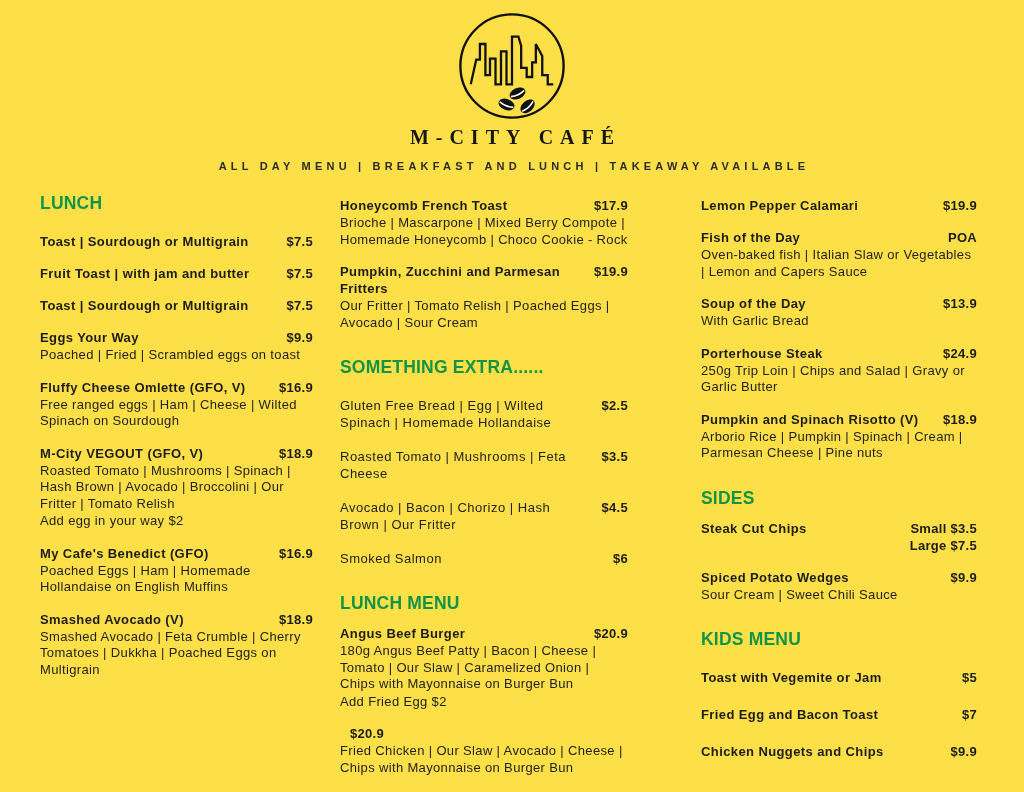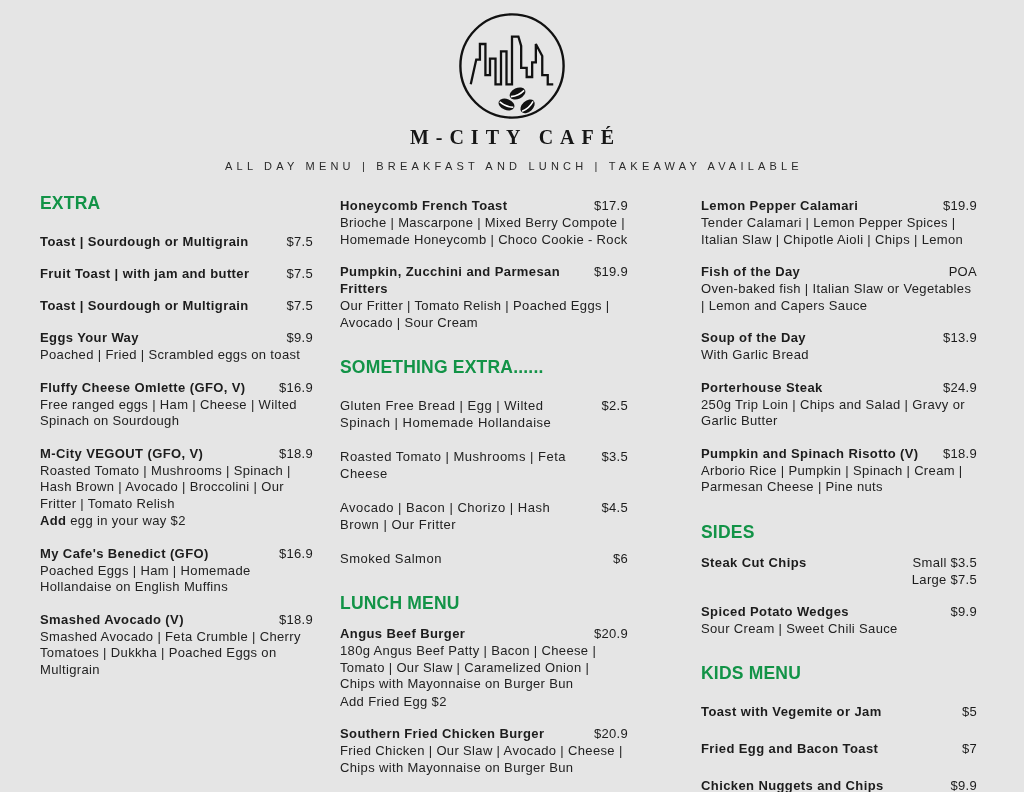--- a/index.html
+++ b/index.html
@@ -1,28 +1,28 @@
 <!DOCTYPE html>
 <html><head>
 <meta charset="utf-8">
 <style>
   html,body{margin:0;padding:0;background:#ffffff;}
   .page{
-    position:relative;width:1024px;height:792px;background:#e5e5e5;overflow:hidden;
+    position:relative;width:1024px;height:792px;background:#fde047;overflow:hidden;
     font-family:"Liberation Sans",sans-serif;color:#1f1f1f;
   }
   
   .header{position:absolute;top:10px;left:0;width:100%;text-align:center;}
   .logo{display:block;margin:0 auto;}
   .brand{
     font-family:"Liberation Serif",serif;font-weight:700;font-size:20px;
     letter-spacing:7px;color:#161616;margin-top:4px;padding-left:7px;
   }
   .tagline{
-    font-size:11px;letter-spacing:4.2px;color:#2a2a2a;margin-top:11px;padding-left:4px;
+    font-size:11px;letter-spacing:4.2px;color:#2a2a2a;margin-top:11px;padding-left:4px;font-weight:bold;
   }
   
   .col{position:absolute;top:188px;}
   .col1{left:40px;width:273px;}
   .col2{left:340px;width:288px;}
   .col3{left:701px;width:276px;}
   .col .item:first-child, .col .x-item:first-child{margin-top:9px;}
   
   .sec{
     color:#129347;font-weight:700;font-size:17.5px;letter-spacing:0.2px;
@@ -34,29 +34,29 @@
   
   .item{margin-bottom:15px;}
   .item.slim{margin-bottom:12px;margin-top:20px;}
   .x-item{margin-bottom:17px;}
   .row{display:flex;justify-content:space-between;align-items:flex-start;}
   .nm{
     font-weight:700;font-size:13px;letter-spacing:0.4px;line-height:17px;color:#1c1c1c;
   }
   .x-item .nm{font-weight:400;letter-spacing:0.5px;color:#222;}
   .pr{
-    font-weight:400;font-size:13px;letter-spacing:0.3px;line-height:17px;
+    font-weight:700;font-size:13px;letter-spacing:0.3px;line-height:17px;
     white-space:nowrap;margin-left:10px;color:#1c1c1c;
   }
   .pr-stack{text-align:right;margin-left:8px;}
   .pr-stack .pr{margin-left:0;display:block;}
   .desc{
     font-size:13px;letter-spacing:0.35px;line-height:16.5px;margin-top:1px;color:#222;
   }
-  .desc b{font-weight:700;color:#1c1c1c;}
+  .desc b{font-weight:400;color:#1c1c1c;}
 </style>
 </head>
 <body>
 
 <div class="page">
 
   <div class="header">
     <svg class="logo" width="110" height="112" viewBox="0 0 120 120">
       <circle cx="60" cy="60" r="56.3" fill="none" stroke="#111" stroke-width="2.6"></circle>
       <path fill="none" stroke="#111" stroke-width="2.5" stroke-linejoin="miter" d="M 15 80 L 21 53 L 25 53 L 25 36 L 31 36 L 31 70 L 36 70 L 36 52 L 42 52 L 42 80
@@ -75,21 +75,21 @@
           <ellipse rx="9" ry="6" fill="#111"></ellipse>
           <path d="M-8 0 Q 0 3 8 0" stroke="#fff" stroke-width="1.7" fill="none"></path>
         </g>
       </g>
     </svg>
     <div class="brand">M-CITY CAFÉ</div>
     <div class="tagline">ALL DAY MENU | BREAKFAST AND LUNCH | TAKEAWAY AVAILABLE</div>
   </div>
 
   <div class="col col1">
-    <div class="sec first">EXTRA</div>
+    <div class="sec first">LUNCH</div>
 
     <div class="item">
       <div class="row">
         <span class="nm">Toast | Sourdough or Multigrain</span>
         <span class="pr">$7.5</span>
       </div>
     </div>
     <div class="item">
       <div class="row">
         <span class="nm">Fruit Toast | with jam and butter</span>
@@ -190,34 +190,32 @@
     <div class="item">
       <div class="row">
         <span class="nm">Angus Beef Burger</span>
         <span class="pr">$20.9</span>
       </div>
       <div class="desc">180g Angus Beef Patty | Bacon | Cheese | Tomato | Our Slaw | Caramelized Onion | Chips with Mayonnaise on Burger Bun</div>
       <div class="desc">Add Fried Egg   $2</div>
     </div>
     <div class="item">
       <div class="row">
-        <span class="nm">Southern Fried Chicken Burger</span>
         <span class="pr">$20.9</span>
       </div>
       <div class="desc">Fried Chicken | Our Slaw | Avocado | Cheese | Chips with Mayonnaise on Burger Bun</div>
     </div>
   </div>
 
   <div class="col col3">
     <div class="item">
       <div class="row">
         <span class="nm">Lemon Pepper Calamari</span>
         <span class="pr">$19.9</span>
       </div>
-      <div class="desc">Tender Calamari | Lemon Pepper Spices | Italian Slaw | Chipotle Aioli | Chips | Lemon</div>
     </div>
     <div class="item">
       <div class="row">
         <span class="nm">Fish of the Day</span>
         <span class="pr">POA</span>
       </div>
       <div class="desc">Oven-baked fish | Italian Slaw or Vegetables | Lemon and Capers Sauce</div>
     </div>
     <div class="item">
       <div class="row">

